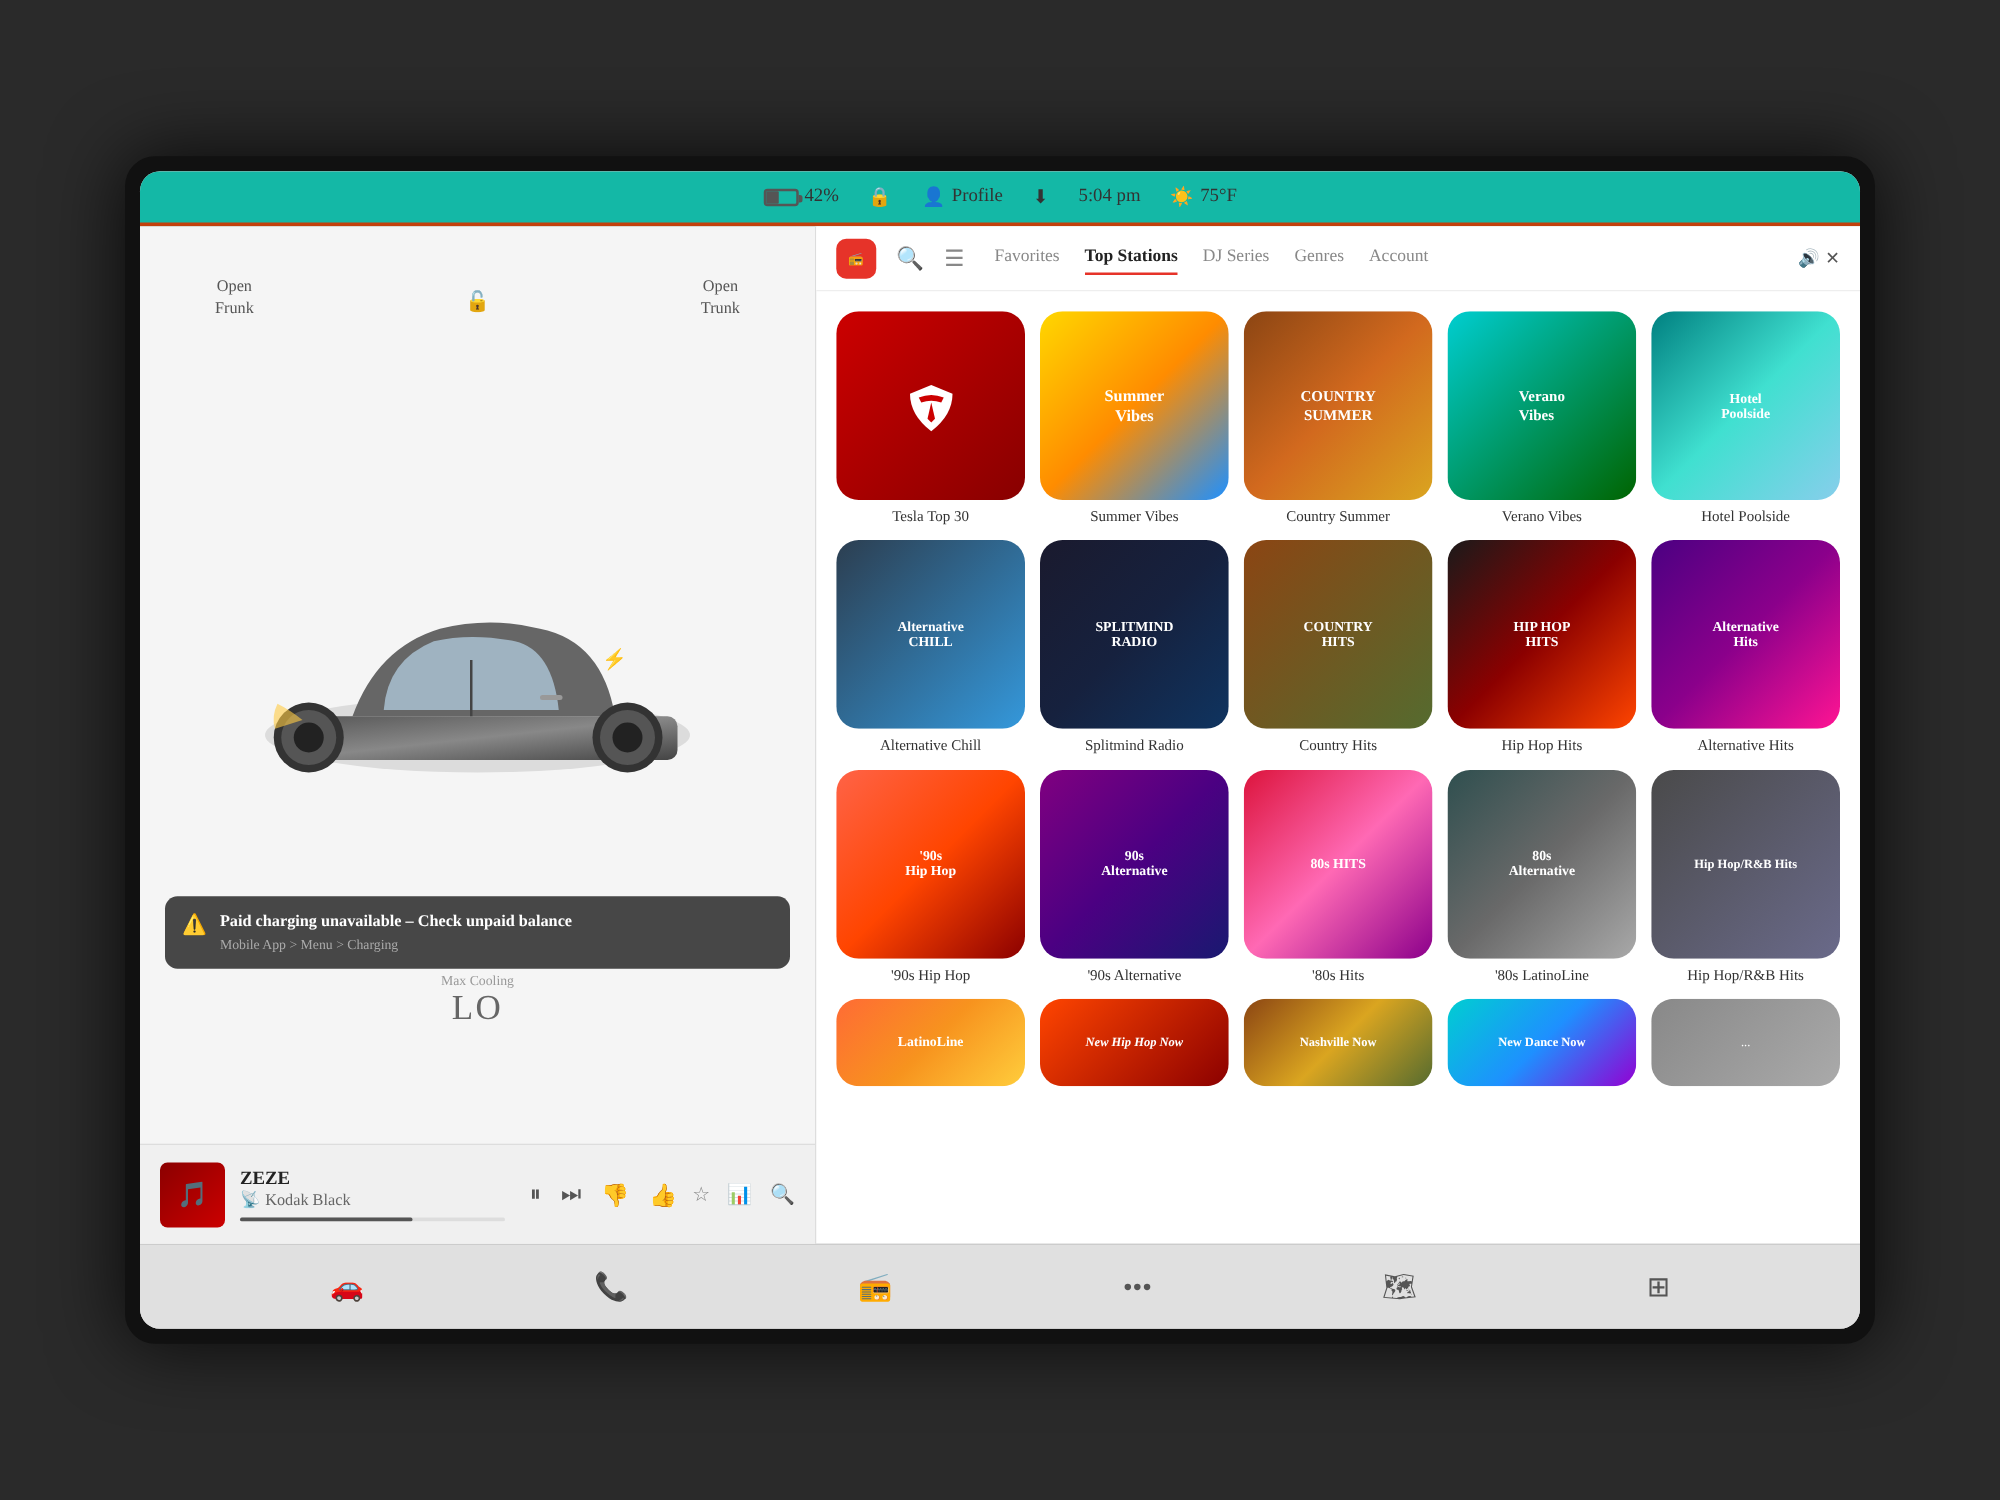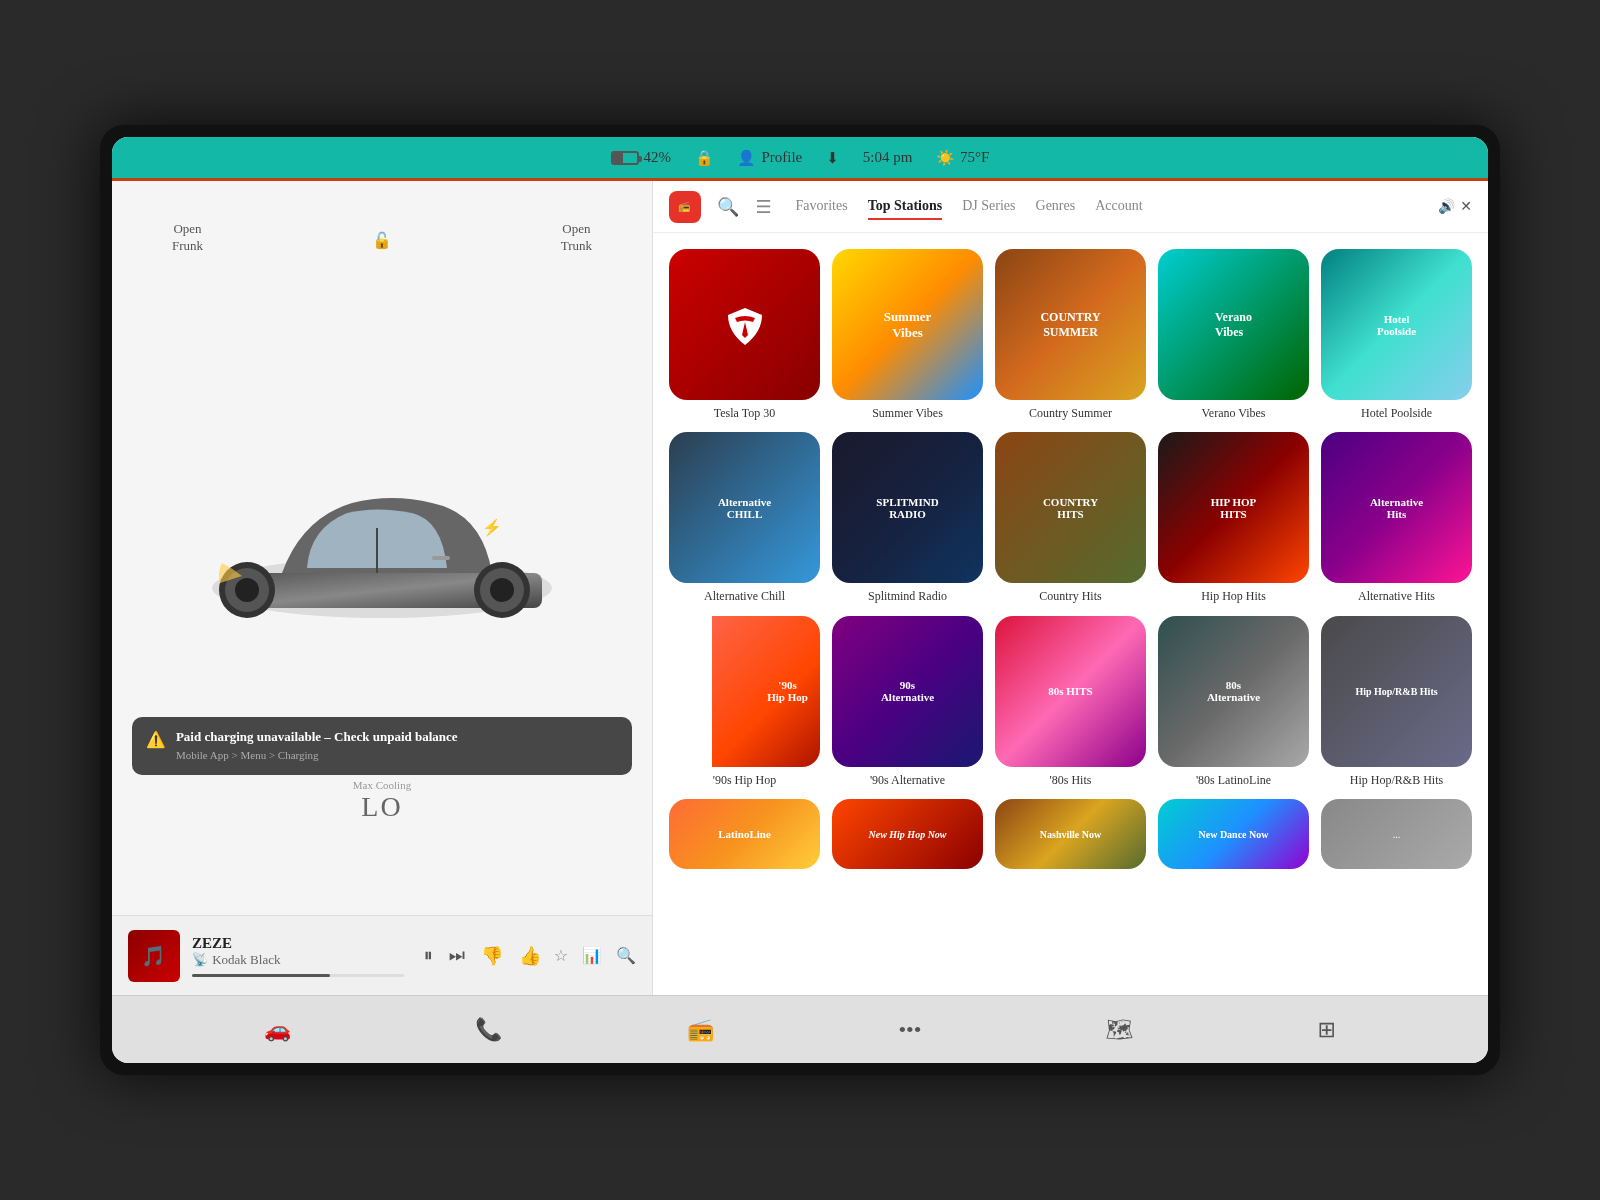--- a/index.html
+++ b/index.html
@@ -449,21 +449,20 @@
       display: flex;
       align-items: center;
       justify-content: center;
       color: white;
       font-weight: bold;
       font-size: 11px;
       width: 100%;
       height: 100%;
       text-align: center;
       padding: 6px;
-      margin-left: 43px;
     }
     .thumb-90s-alt {
       background: linear-gradient(135deg, #800080, #4b0082, #191970);
       display: flex;
       align-items: center;
       justify-content: center;
       color: white;
       font-weight: bold;
       font-size: 11px;
       width: 100%;

